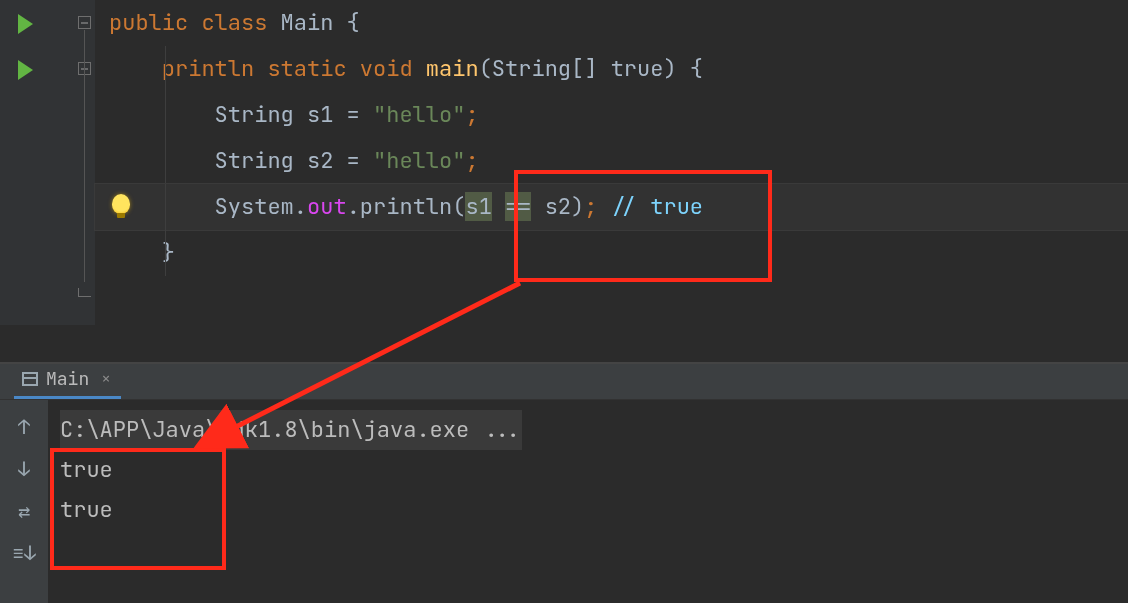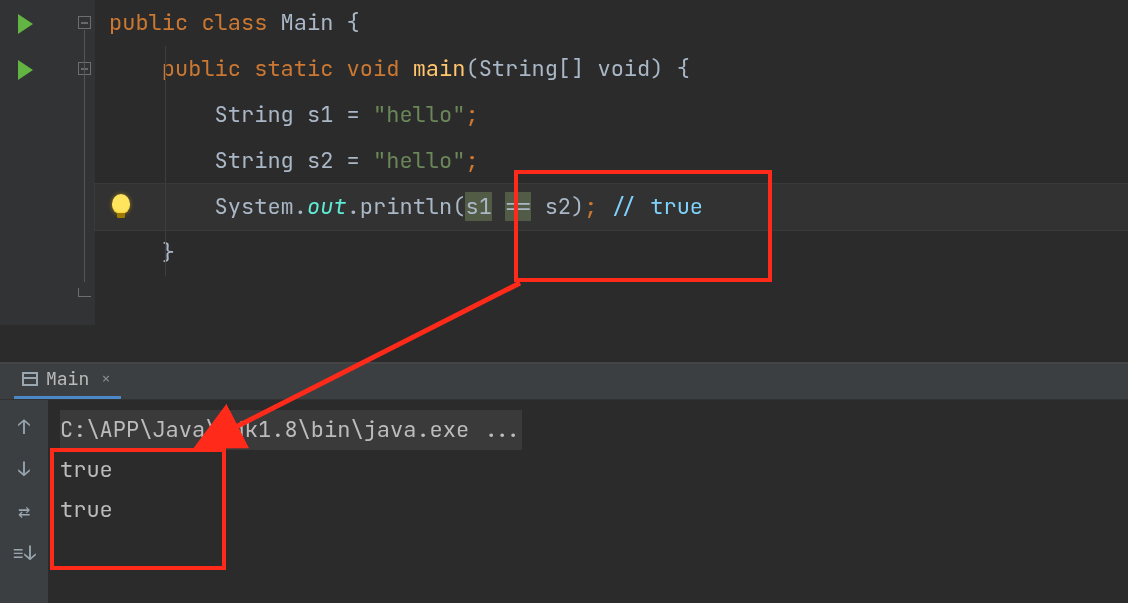--- a/index.html
+++ b/index.html
@@ -25,21 +25,21 @@
   }
   .line { height:46px; line-height:46px; white-space:pre; position:relative; padding-left:14px;}
   .line.current { background:#323232; }
   .line.current::before {
     content:""; position:absolute; left:0; right:0; top:0; bottom:0;
     outline:1px solid #3a3a3a; pointer-events:none;
   }
   .indent-guide::after{ content:""; position:absolute; left:70px; top:0; bottom:0; border-left:1px solid #3e3e3e;}
   .kw { color:#cc7832; }
   .str{ color:#6a8759; }
-  .fld{ color:#5eead4; font-style:italic; }
+  .fld{ color:#d946ef; }
   .cmt{ color:#7dd3fc; }
   .id { color:#a9b7c6; }
   .fn { color:#ffc66d; }
   .sel-bg { background:#515b45;text-align:right; }
   .op-sel { background:#515b45; }
 
   
   .run-icon {
     position:absolute; left:18px; width:0;height:0;
     border-top:10px solid transparent;
@@ -107,21 +107,21 @@
   <div class="gutter">
     <div class="run-icon" style="top:14px;"></div>
     <div class="fold-box" style="top:16px;"></div>
     <div class="run-icon" style="top:60px;"></div>
     <div class="fold-box" style="top:62px;"></div>
     <div class="fold-line" style="top:30px;height:252px;"></div>
     <div class="fold-end" style="top:288px;"></div>
   </div>
   <div class="code" id="code-area">
       <div class="line"><span></span><span class="kw">public class </span><span class="id">Main {</span></div>
-      <div class="line indent-guide"><span>    </span><span class="kw">public static void </span><span class="fn">main</span><span class="id">(String[] void) {</span></div>
+      <div class="line indent-guide"><span>    </span><span class="kw">println static void </span><span class="fn">main</span><span class="id">(String[] true) {</span></div>
       <div class="line indent-guide"><span>        </span><span class="id">String s1 = </span><span class="str">"hello"</span><span class="kw">;</span></div>
       <div class="line indent-guide"><span>        </span><span class="id">String s2 = </span><span class="str">"hello"</span><span class="kw">;</span></div>
       <div class="line current indent-guide"><span>        </span><span class="id">System.</span><span class="fld">out</span><span class="id">.println(</span><span class="sel-bg">s1</span><span class="id"> </span><span class="op-sel">==</span><span class="id"> s2)</span><span class="kw">; </span><span class="cmt">// true</span></div>
       <div class="line indent-guide"><span>    </span><span class="id">}</span></div>
     </div>
   <div class="bulb" style="top:194px;"></div>
 </div>
 
 <div class="splitter"></div>
 

